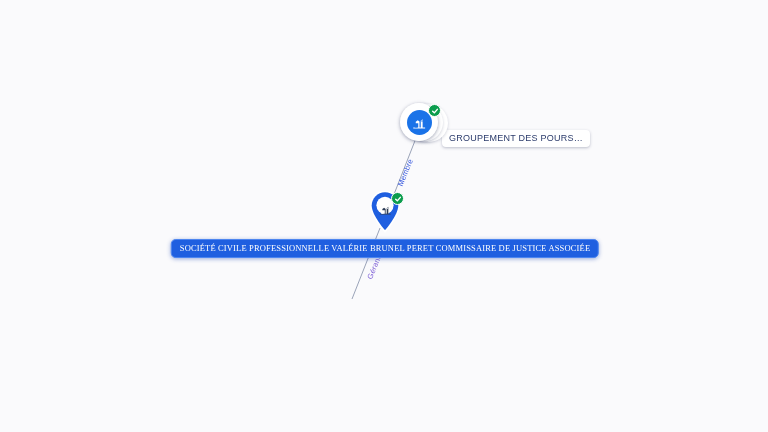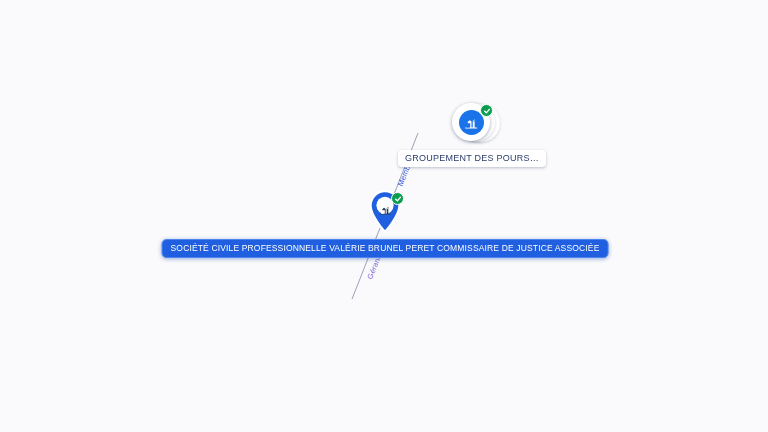--- a/index.html
+++ b/index.html
@@ -49,22 +49,22 @@
     left: 362px;
     top: 263px;
     color: #7b5cd6;
     transform: rotate(-68deg);
   }
 
   
   .node {
     position: absolute;
     display: flex;
-    flex-direction: column;
-    align-items: center;
+    flex-direction: row;
+    align-items: flex-end;
   }
 
   
   .stack {
     position: relative;
     width: 44px;
     height: 44px;
   }
   .stack .card {
     position: absolute;
@@ -188,20 +188,21 @@
   }
   #node-scp .badge-check {
     left: 34px;
     top: 4px;
   }
   #node-scp .node-label.selected {
     position: absolute;
     left: 50%;
     top: 47px;
     transform: translateX(-50%);
+    font-family: Liberation Serif, serif;
   }
 </style>
 </head>
 <body>
 
 <div id="graph-canvas">
 
   <svg id="edge-layer" viewBox="0 0 768 432" xmlns="http://www.w3.org/2000/svg">
 
     <path d="M 391 202 L 418 133" stroke="#9aa3b8" stroke-width="1" fill="none"></path>

